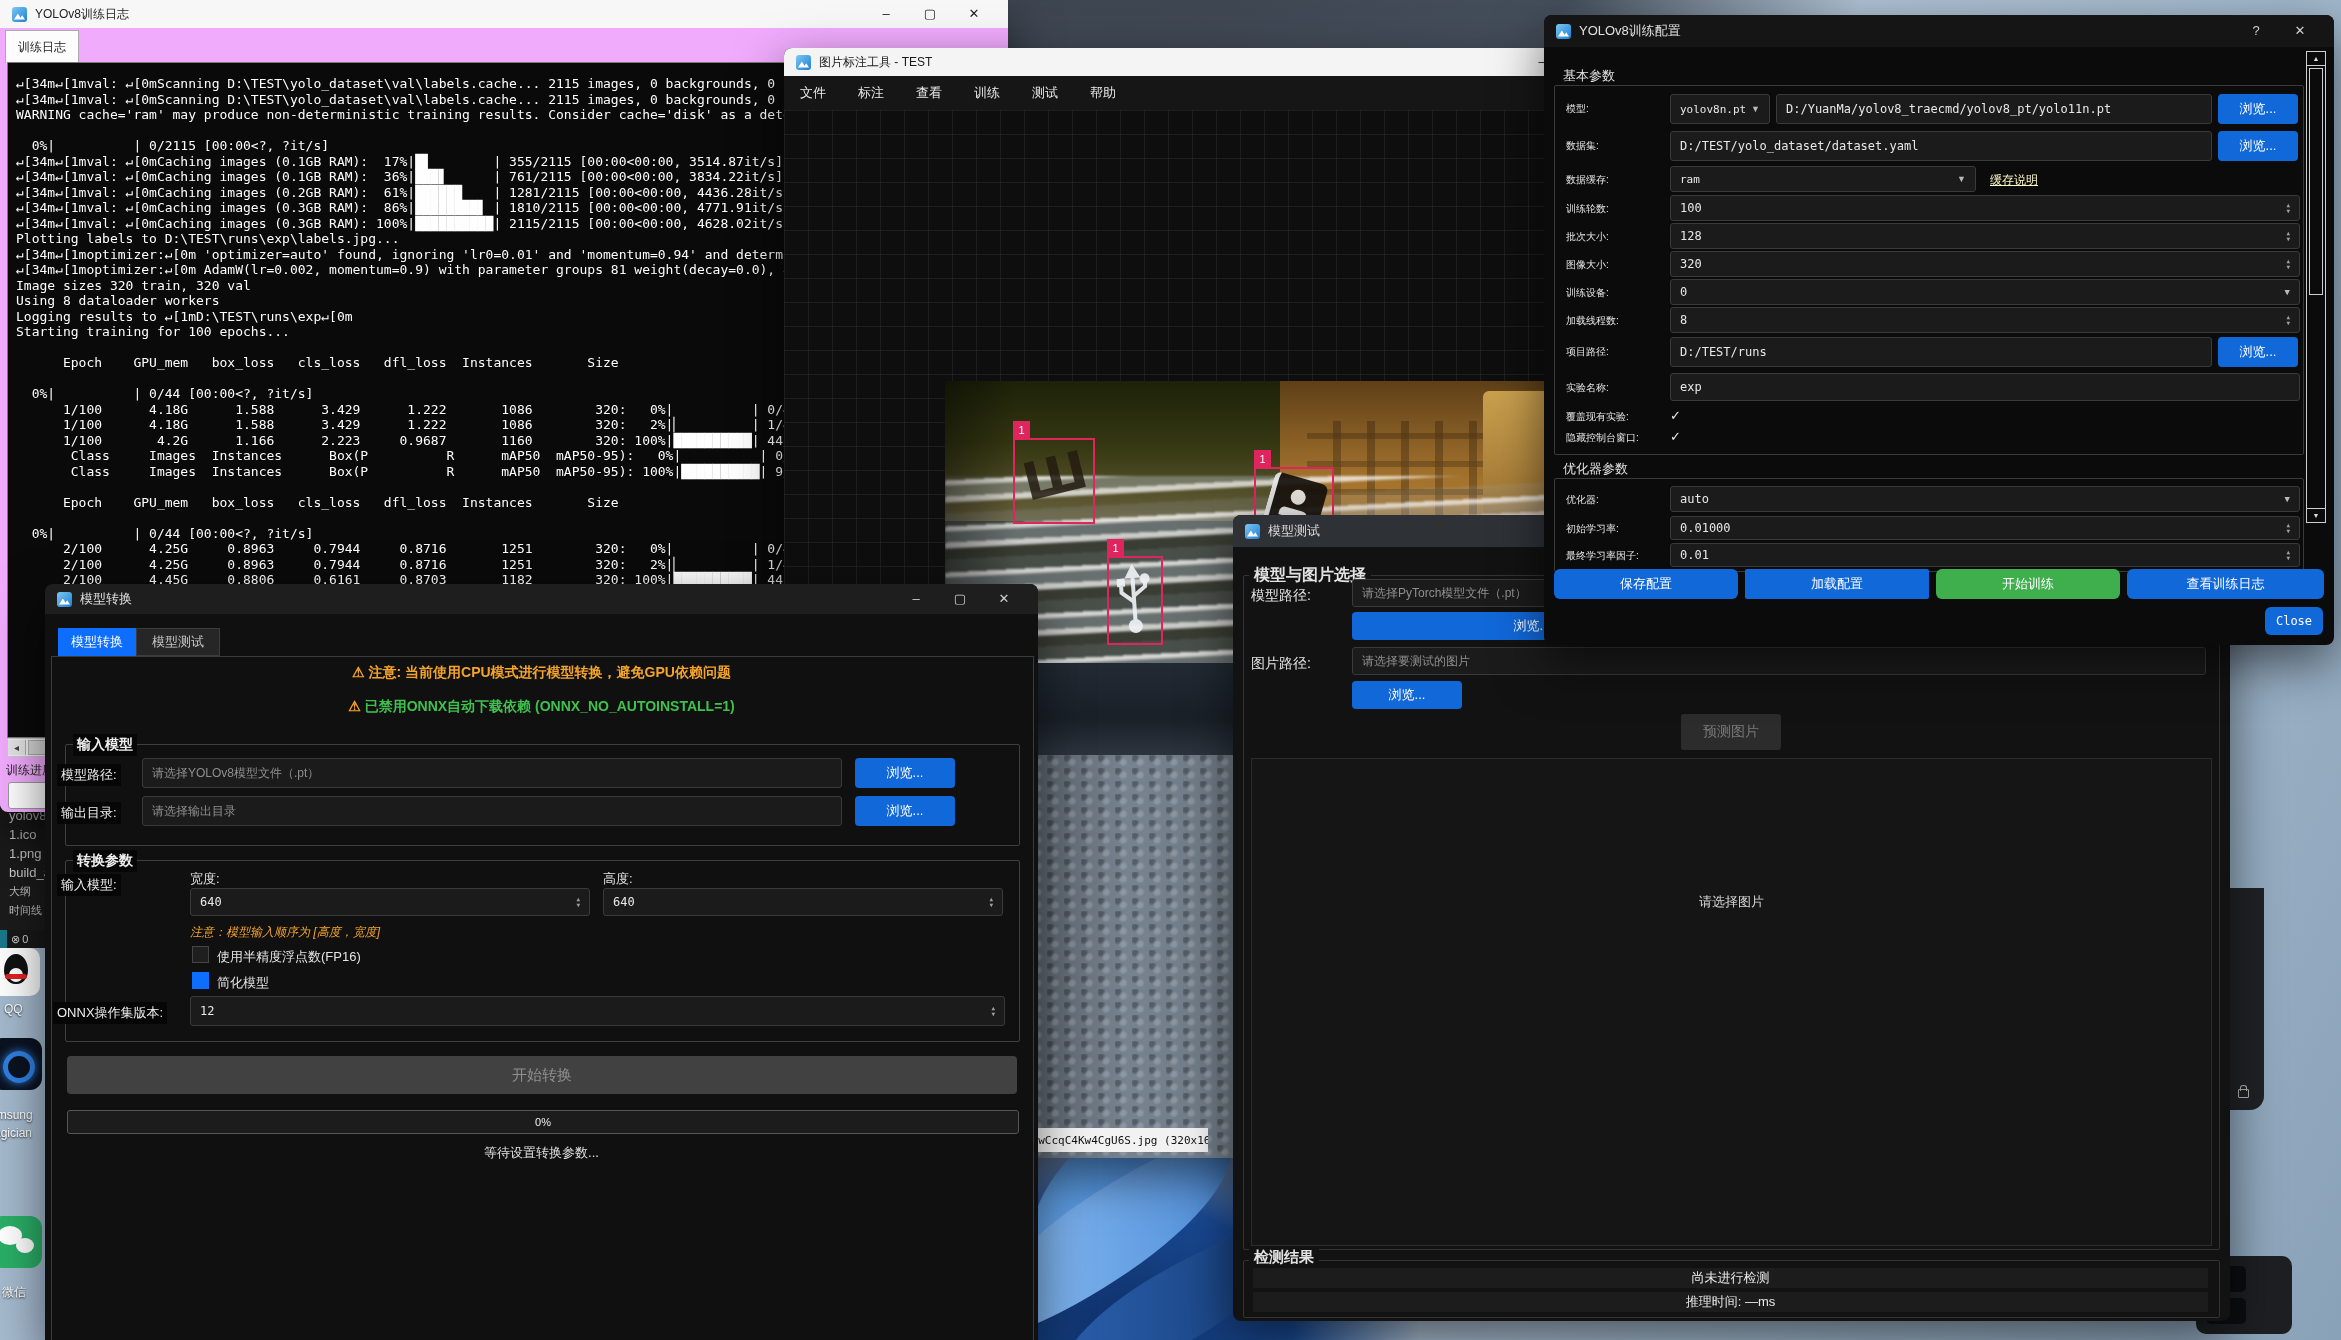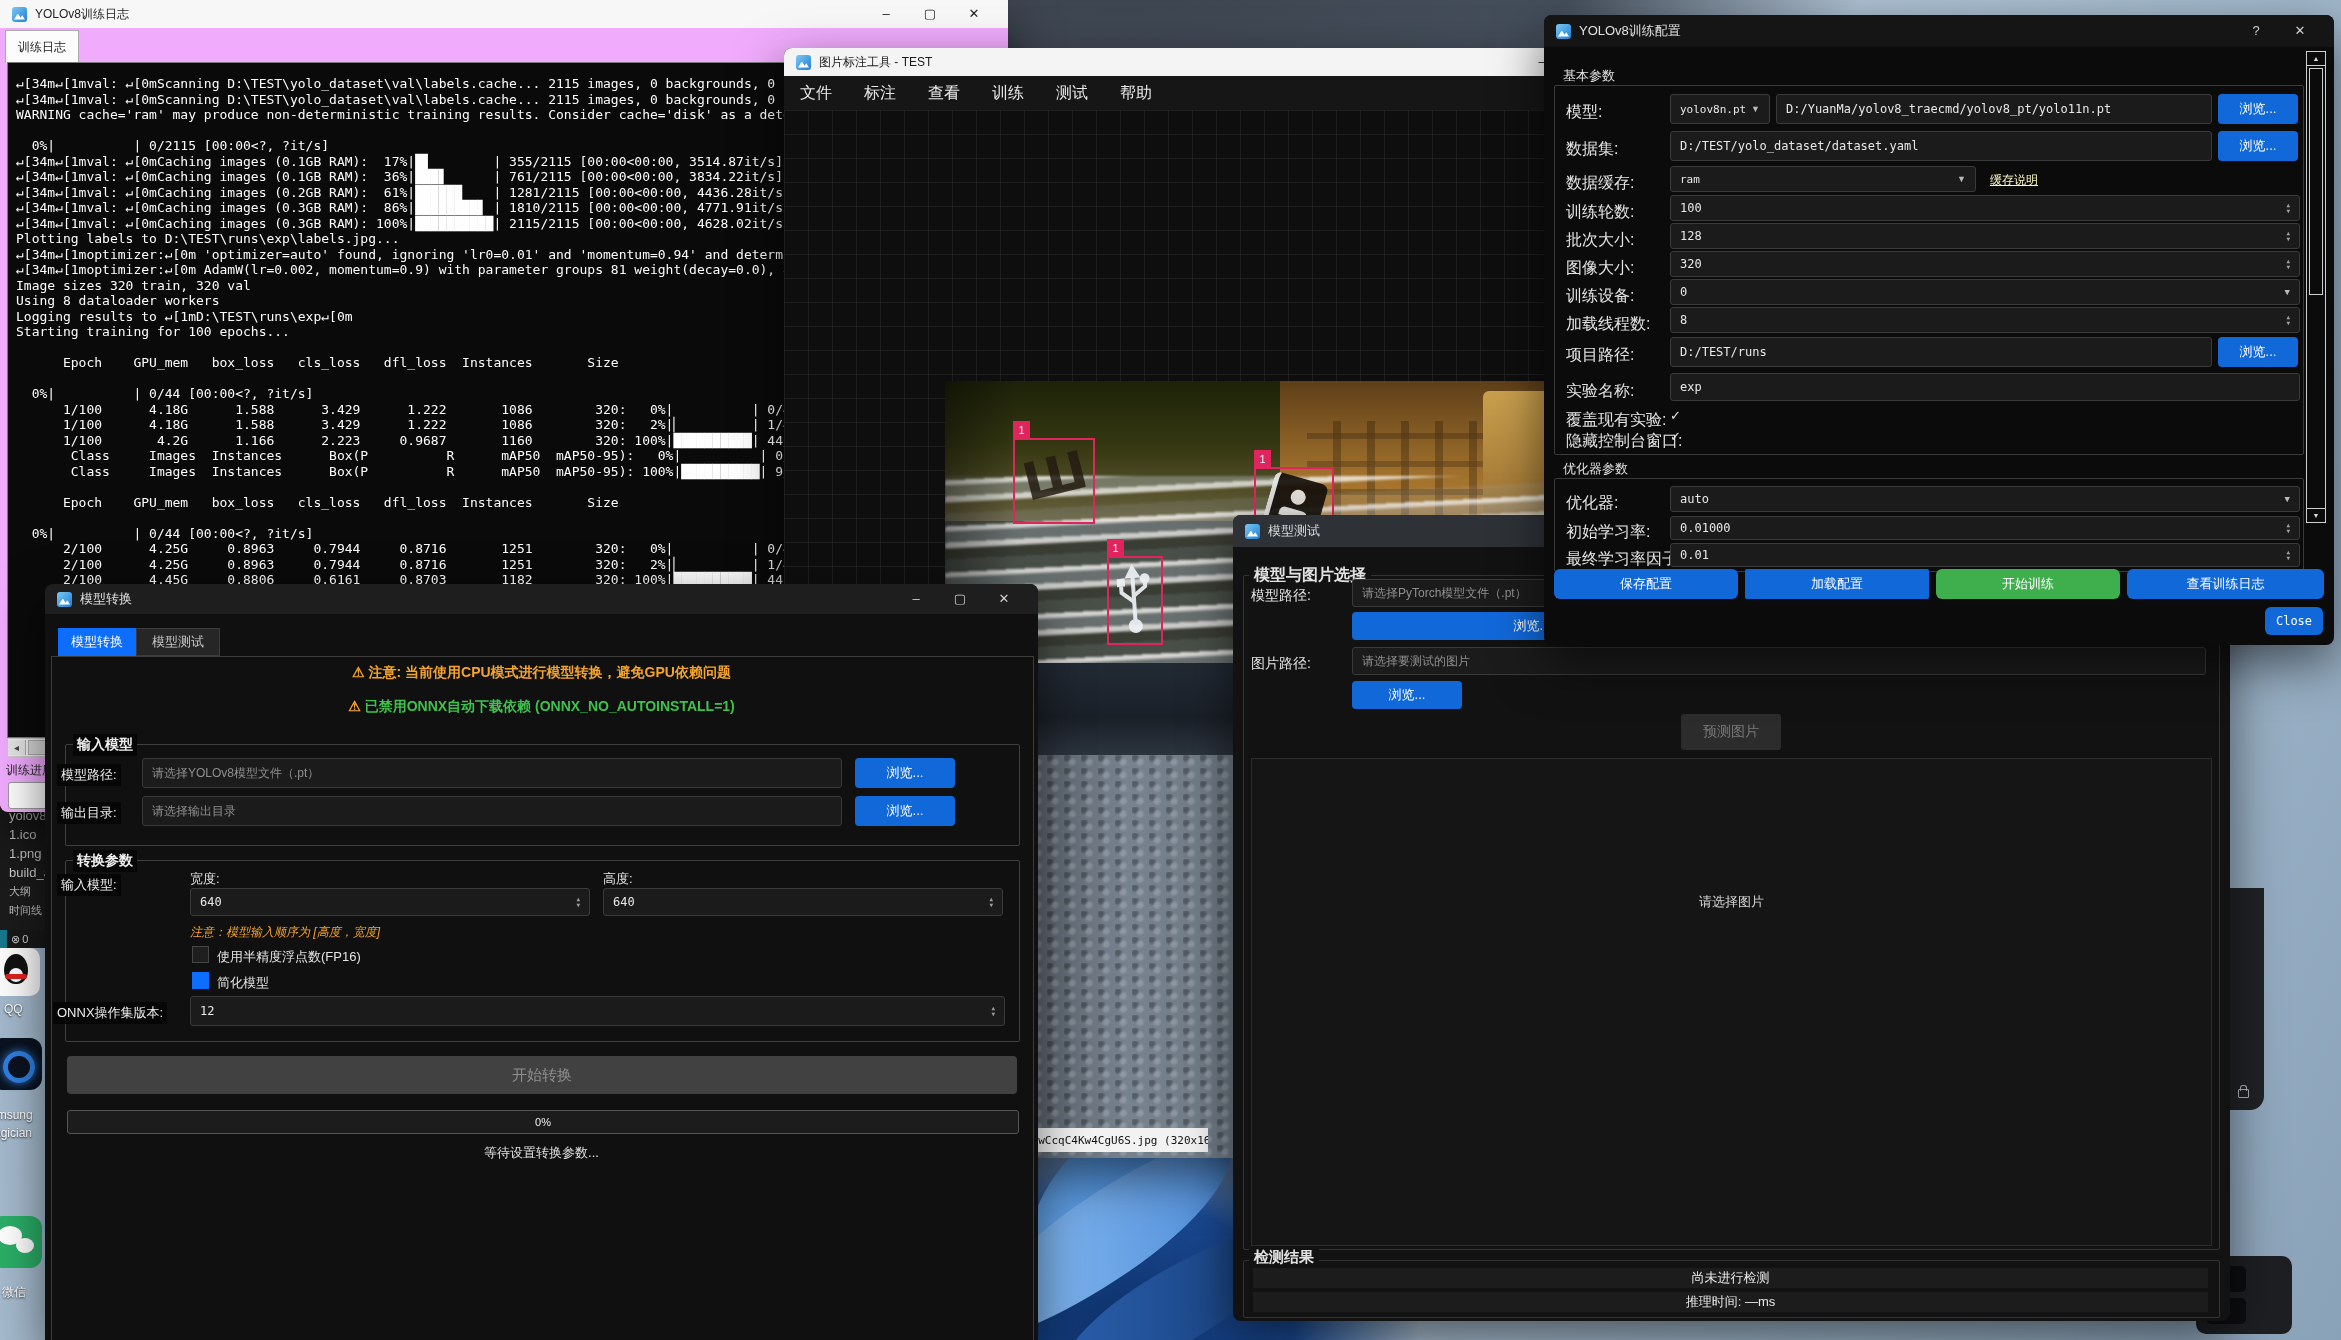--- a/index.html
+++ b/index.html
@@ -29,21 +29,21 @@
   .car::before{content:"▼"}
   .din{position:absolute;background:#1b1b1b;border:1px solid #3a3a3a;border-radius:3px;color:#e8e8e8;
     font-size:12px;display:flex;align-items:center;padding:0 9px;box-sizing:border-box}
   .mono{font-family:"DejaVu Sans Mono",monospace}
   .ph{color:#8f8f8f}
   .bbtn{position:absolute;background:#1168d9;color:#fff;border-radius:4px;display:flex;align-items:center;
     justify-content:center;font-size:13px;cursor:pointer}
   .gbtn{background:#3fae4c}
   .grp{position:absolute;border:1px solid #3a3a3a;border-radius:2px}
   .glabel{position:absolute;font-size:13px;color:#e2e2e2;padding:0 5px}
-  .clbl{position:absolute;color:#e4e4e4;font-size:16px}
+  .clbl{position:absolute;color:#e4e4e4;font-size:10px}
   .chk{position:absolute;width:15px;height:15px;background:#191919;border:1px solid #454545;color:#e8e8e8;
     font-size:11px;line-height:14px;text-align:center}
   .console{font-family:"DejaVu Sans Mono",monospace;font-size:13px;line-height:15.5px;color:#fefefe;margin:0;
     padding:13px 0 0 8px;white-space:pre}
   .canvas-grid{background-color:#0e0e0e;
     background-image:linear-gradient(rgba(44,44,44,.55) 1px,transparent 1px),
                      linear-gradient(90deg,rgba(44,44,44,.55) 1px,transparent 1px);
     background-size:24px 24px}
   .bb{position:absolute;border:2px solid #e0245e}
   .bb .tag{position:absolute;top:-19px;left:-2px;width:17px;height:17px;background:#e0245e;color:#fff;
@@ -169,21 +169,21 @@
 <div class="win" style="left:784px;top:48px;width:880px;height:1110px;background:#101010;z-index:3">
   <div class="tbar" style="height:28px;background:#f4f4f4;color:#1a1a1a">
     <span class="wicon"></span>
     <span style="font-size:12px">图片标注工具 - TEST</span>
     <span class="wbtns">
       <span class="wbtn i-min"></span>
       <span class="wbtn i-max"></span>
       <span class="wbtn i-close"></span>
     </span>
   </div>
-  <div style="position:absolute;left:0;top:28px;width:100%;height:34px;background:#161616;display:flex;align-items:center;color:#e8e8e8;font-size:16px">
+  <div style="position:absolute;left:0;top:28px;width:100%;height:34px;background:#161616;display:flex;align-items:center;color:#e8e8e8;font-size:13px">
     <span style="padding:0 16px">文件</span>
     <span style="padding:0 16px">标注</span>
     <span style="padding:0 16px">查看</span>
     <span style="padding:0 16px">训练</span>
     <span style="padding:0 16px">测试</span>
     <span style="padding:0 16px">帮助</span>
   </div>
   <div class="canvas-grid" style="position:absolute;left:0;top:62px;width:100%;height:1048px">
 
     <div style="position:absolute;left:161px;top:271px;width:608px;height:794px;overflow:hidden;background:#3a3d33">

